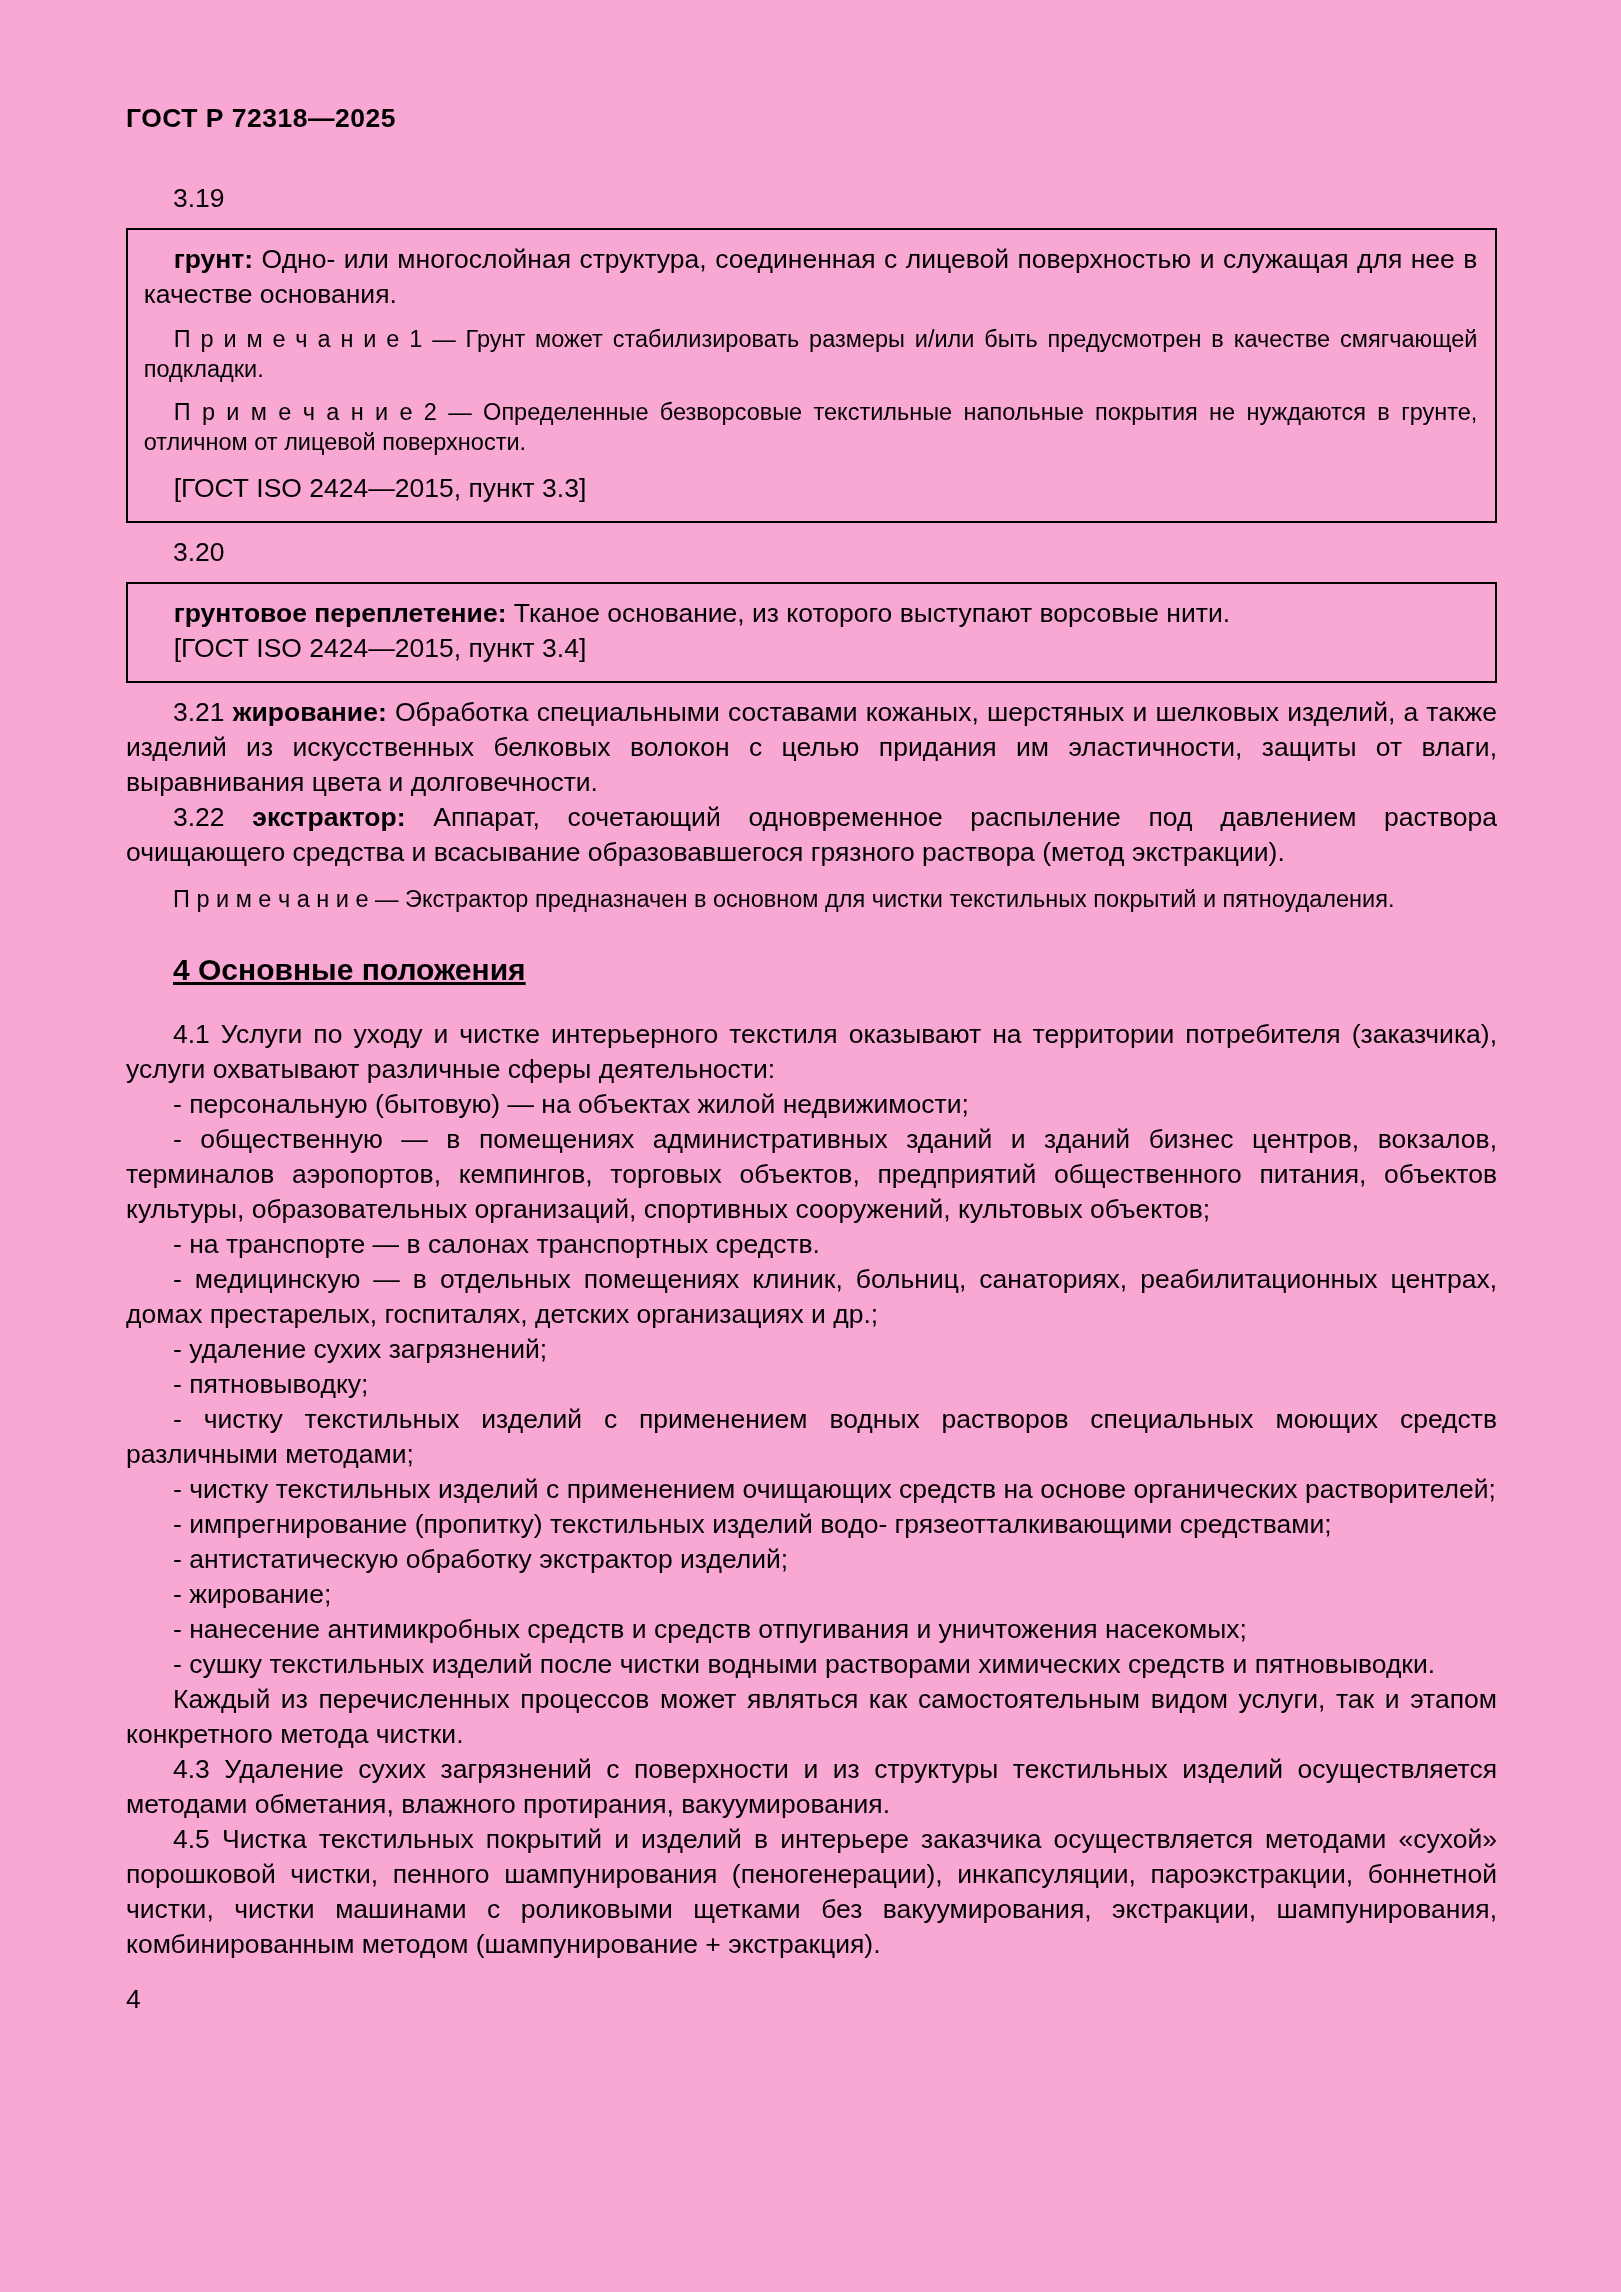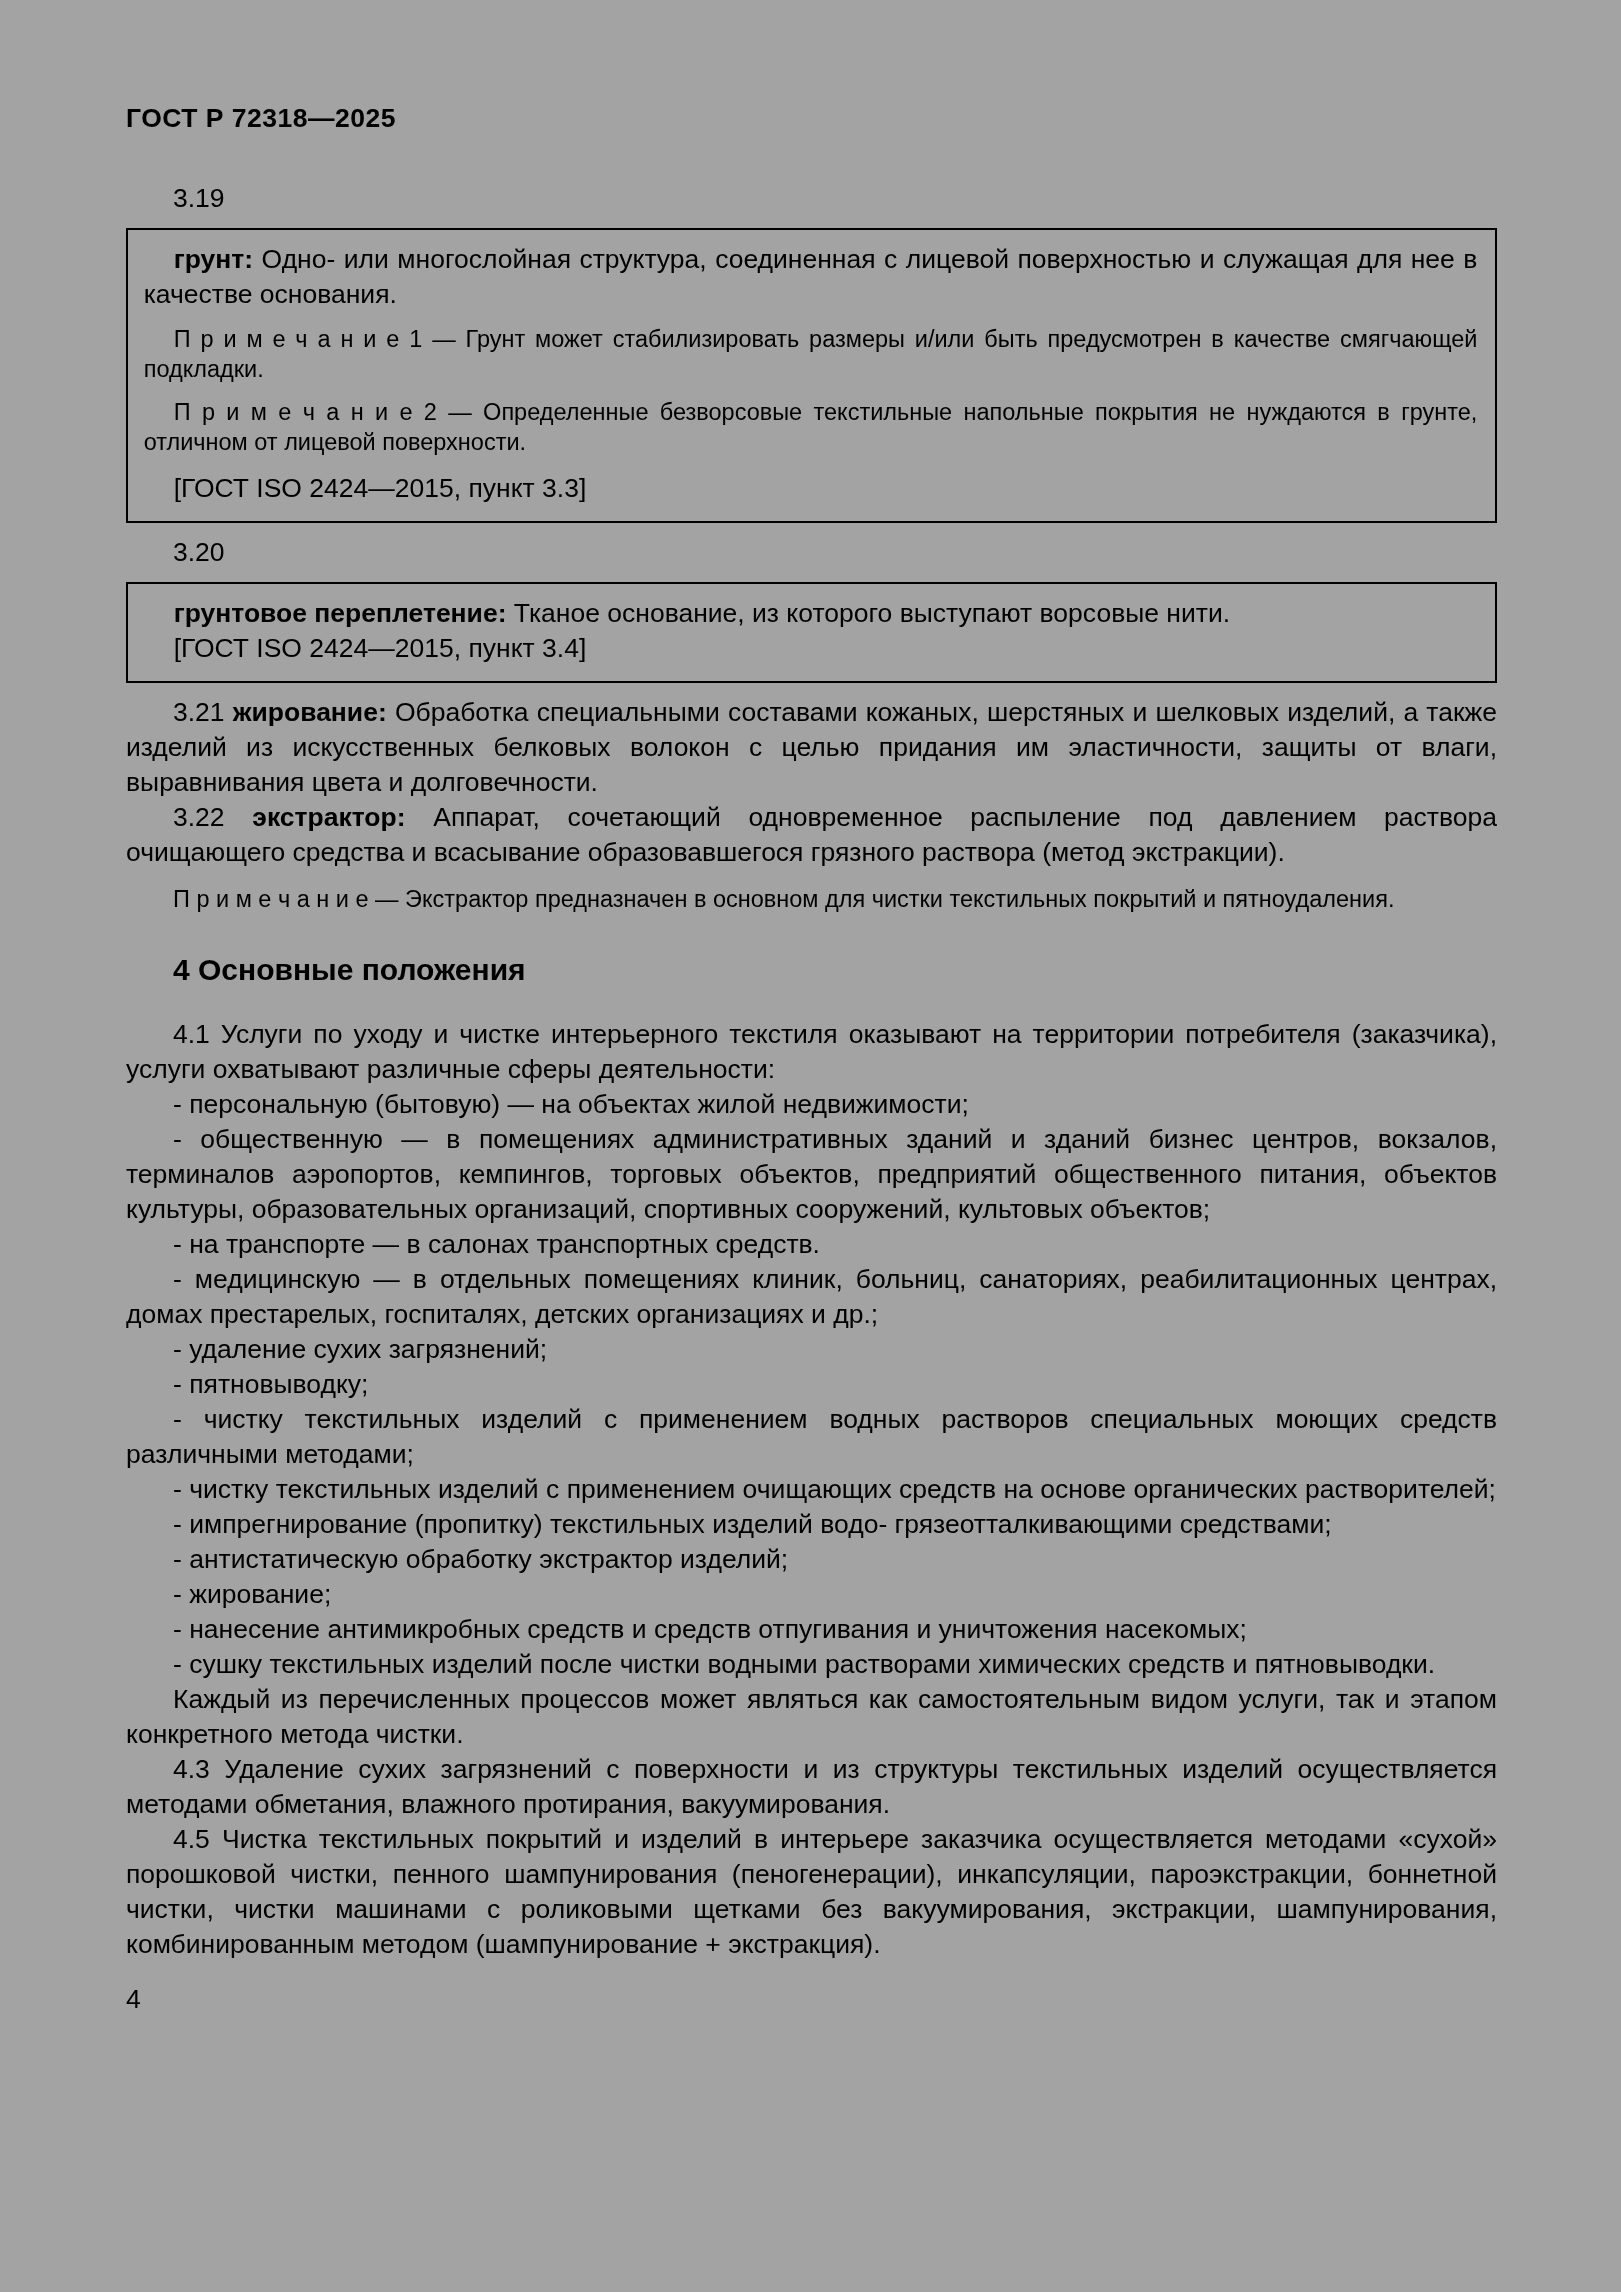--- a/index.html
+++ b/index.html
@@ -6,21 +6,21 @@
   * { box-sizing: border-box; }
   html, body {
     margin: 0;
     padding: 0;
     background: #ffffff;
   }
   .page {
     width: 1621px;
     height: 2293px;
     margin: 0 auto;
-    background: #a3a3a3;
+    background: #f9a8d4;
     color: #000000;
     font-family: "Liberation Sans", sans-serif;
     font-size: 26.5px;
     line-height: 35px;
     padding: 101px 124px 0 126px;
     position: relative;
     overflow: hidden;
   }
   p { margin: 0; }
   .doc-code {
@@ -58,20 +58,21 @@
     font-size: 23.5px;
     line-height: 30px;
     margin: 13.7px 0 5.9px 0;
   }
   .sec-heading {
     font-size: 30px;
     line-height: 37px;
     font-weight: bold;
     margin: 37px 0 29px 47px;
     text-indent: 0;
+    text-decoration: underline;
   }
   .gap-top {
     margin-top: 11.8px;
   }
   .pageno {
     margin-top: 19.6px;
     text-indent: 0;
   }
   b { font-weight: bold; margin-top: 20px; }
 </style>

